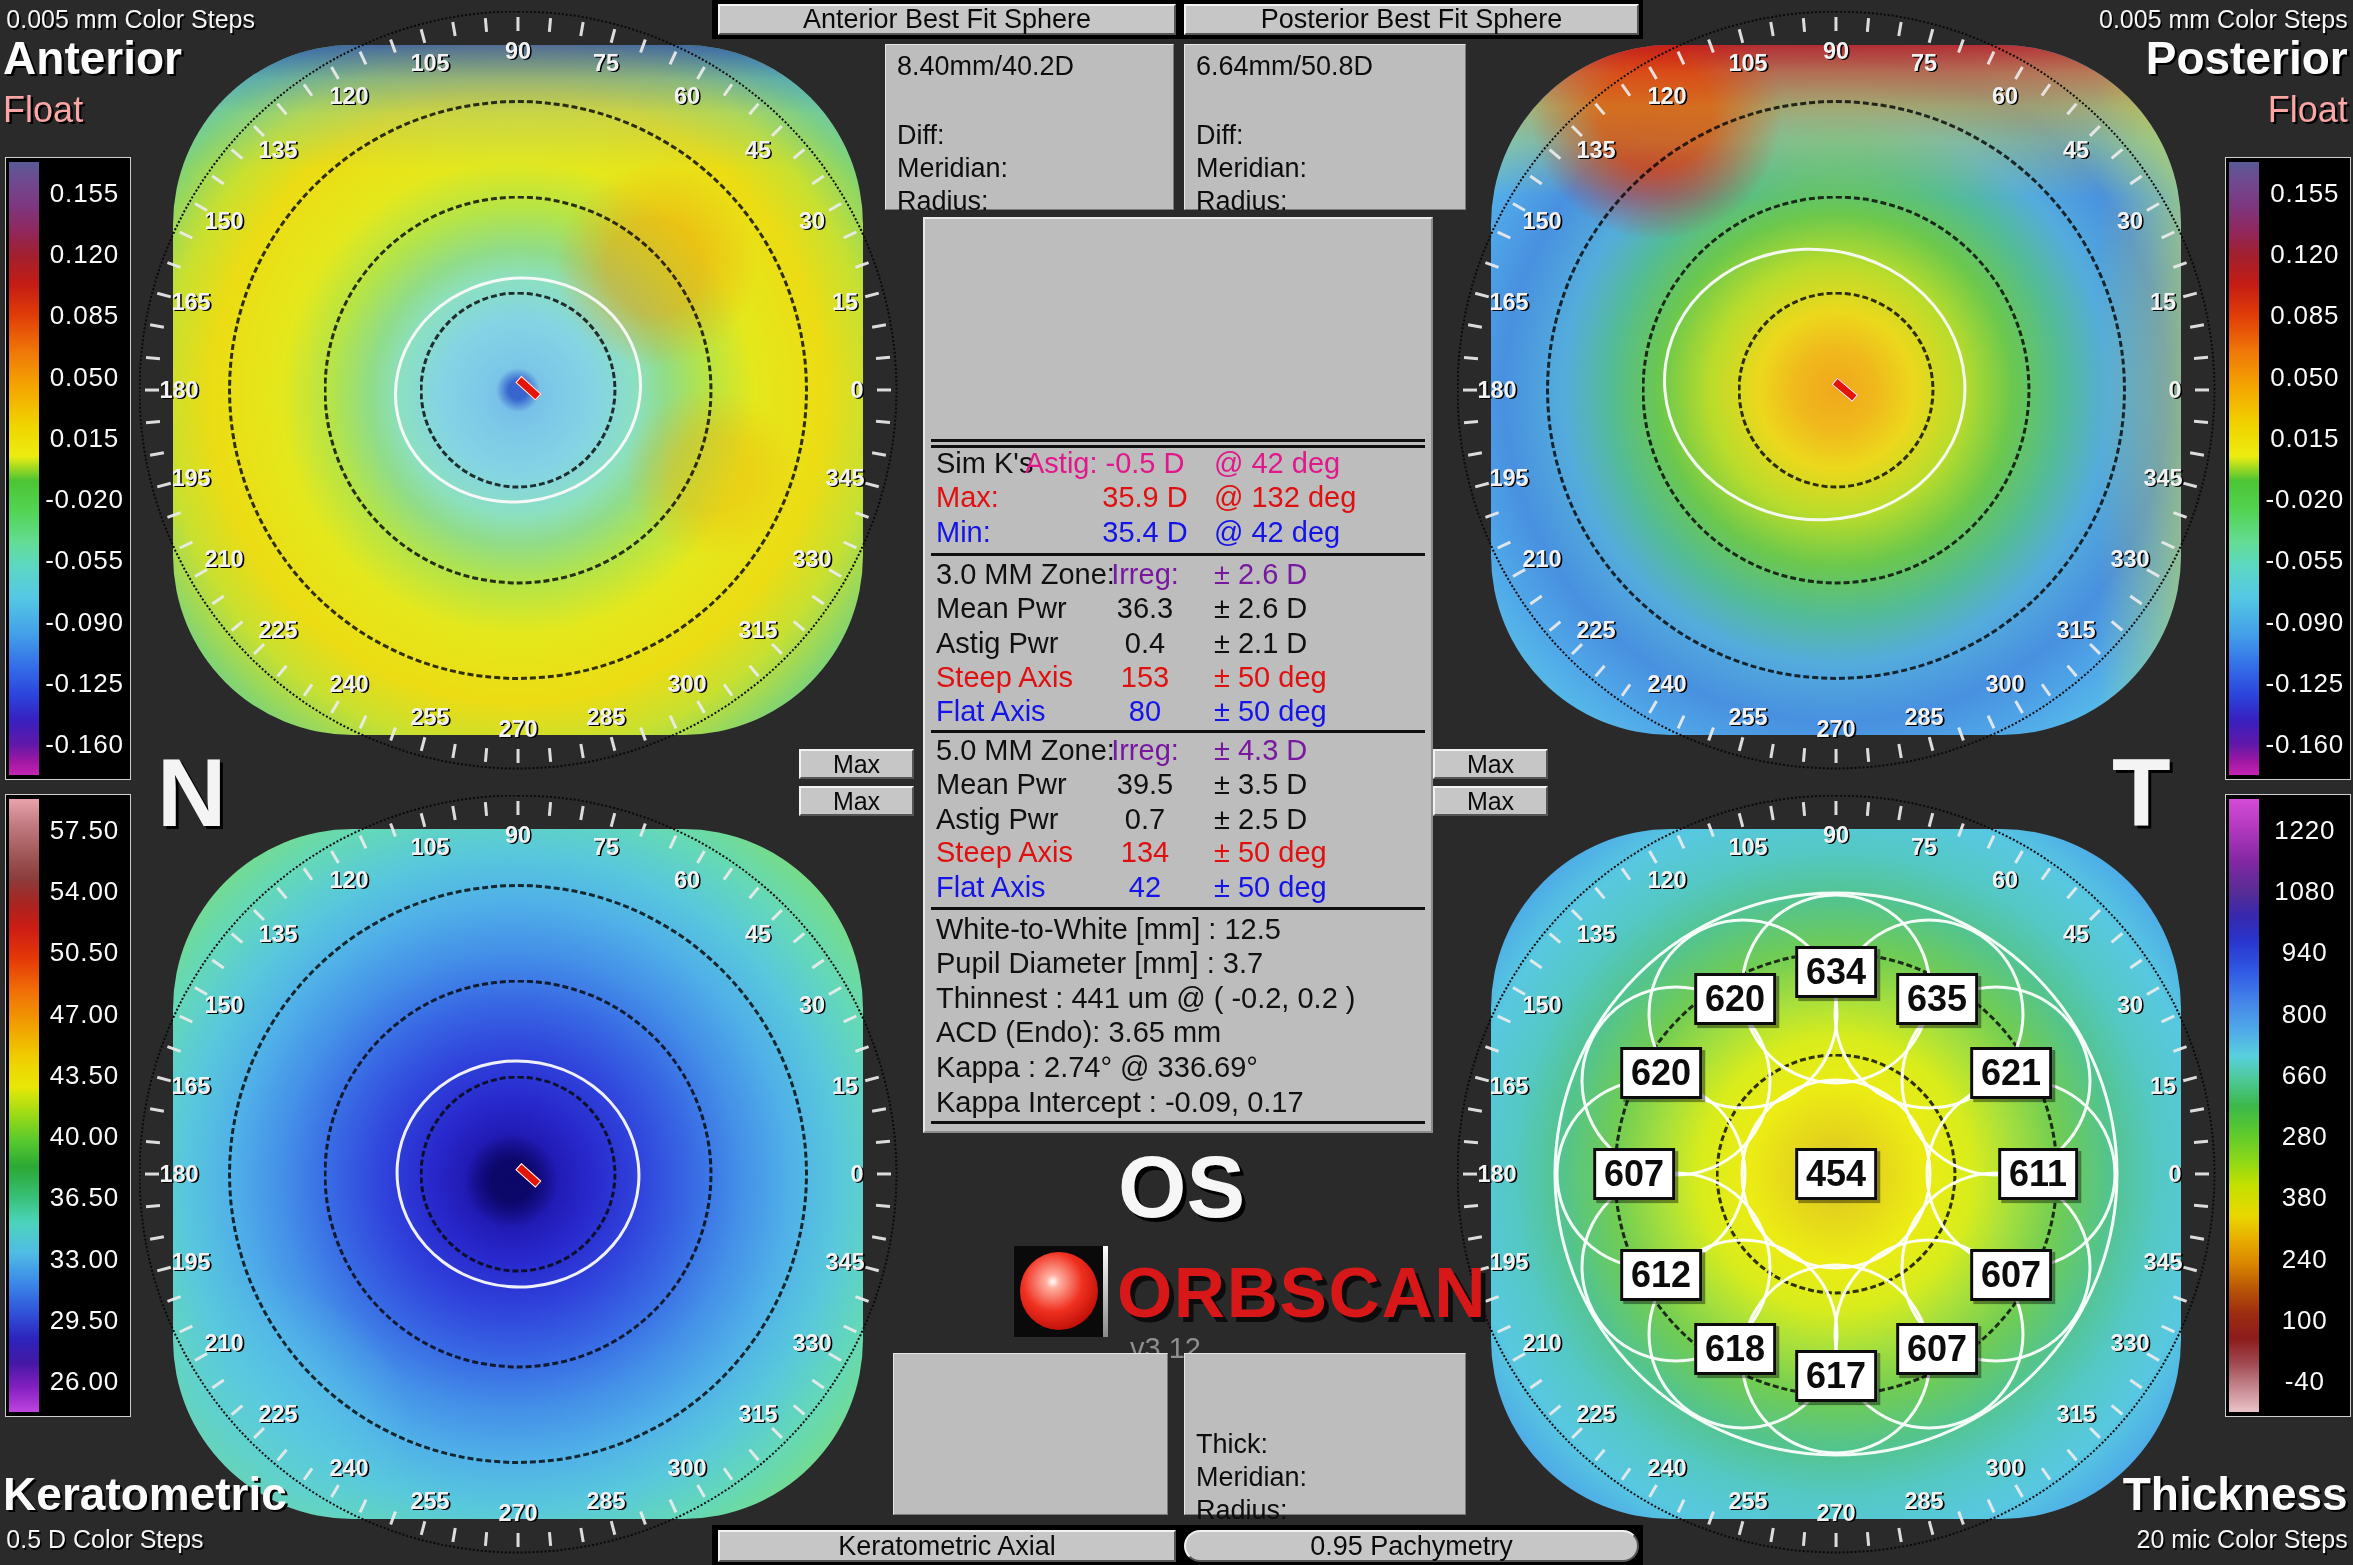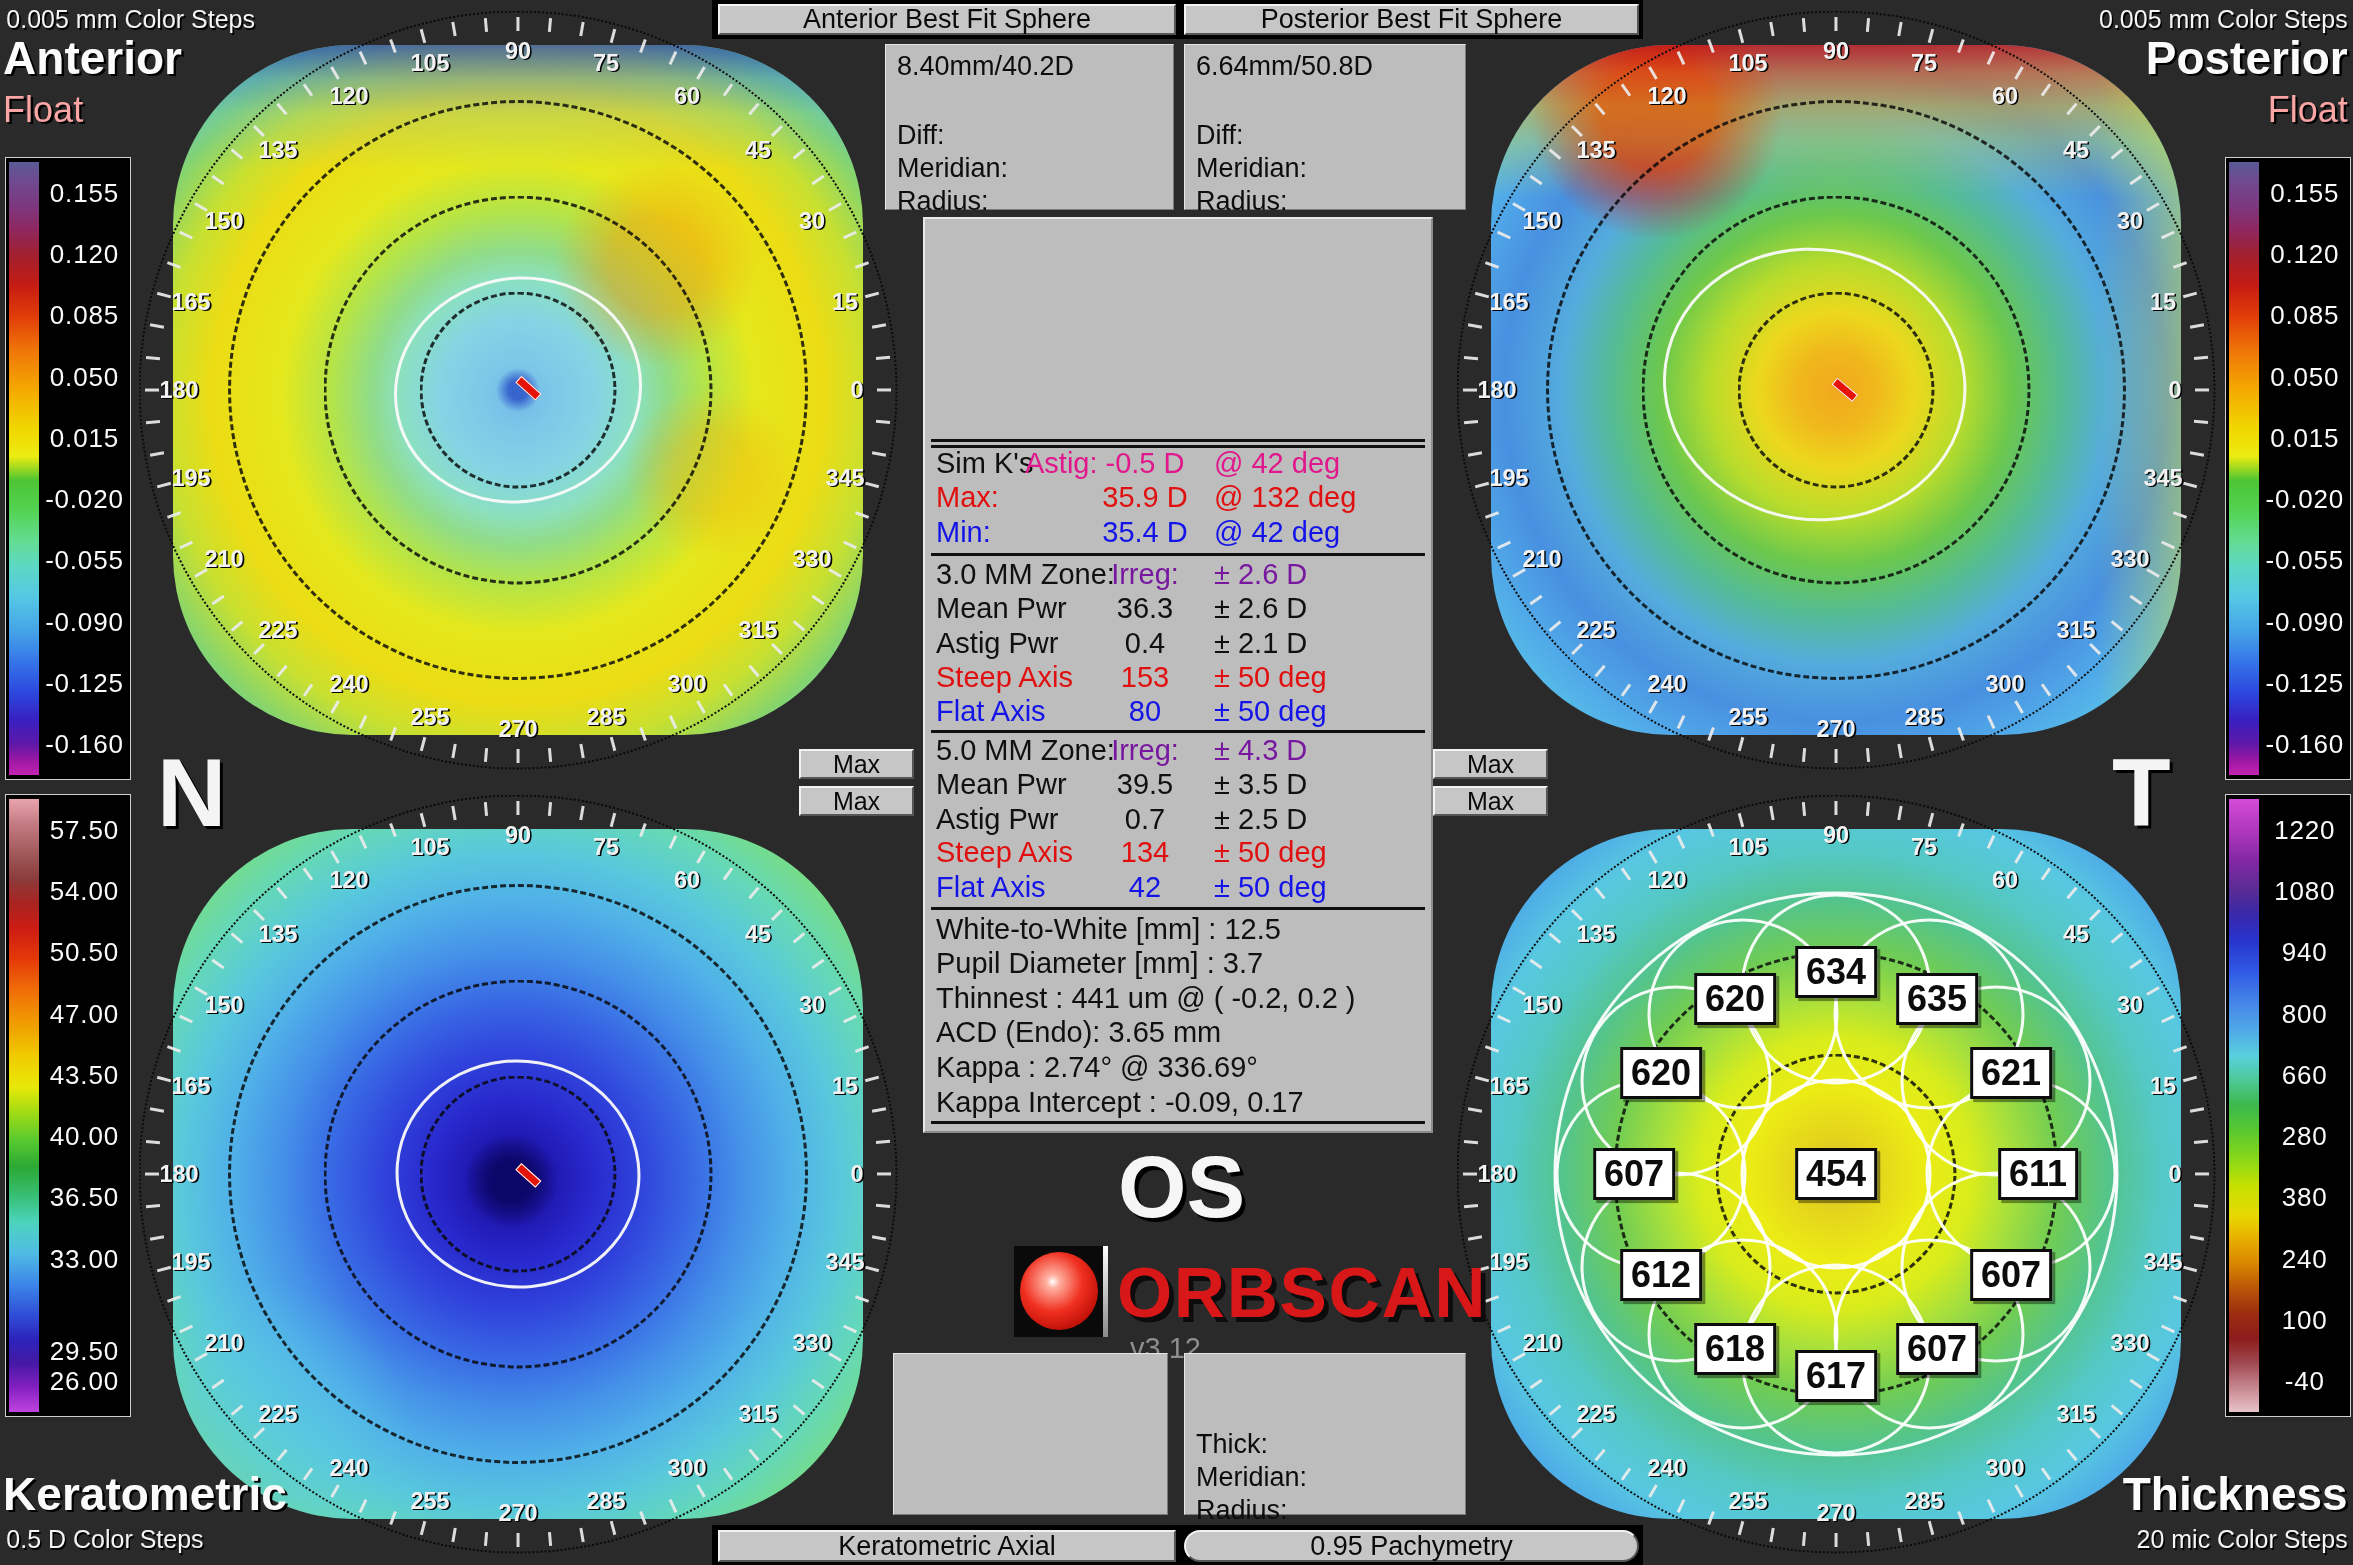--- a/index.html
+++ b/index.html
@@ -586,21 +586,21 @@
     <div class="scalebar" style="background: linear-gradient(rgb(232, 164, 172) 0%, rgb(196, 124, 132) 4%, rgb(160, 88, 88) 9%, rgb(140, 60, 60) 13%, rgb(168, 36, 32) 17%, rgb(204, 28, 20) 21%, rgb(228, 56, 8) 26%, rgb(240, 108, 8) 31%, rgb(240, 160, 0) 37%, rgb(240, 204, 0) 42%, rgb(232, 232, 8) 47%, rgb(164, 220, 20) 51%, rgb(84, 200, 48) 56%, rgb(44, 168, 52) 60%, rgb(56, 192, 120) 65%, rgb(76, 212, 188) 69%, rgb(80, 188, 228) 74%, rgb(60, 136, 232) 79%, rgb(48, 80, 216) 84%, rgb(44, 36, 188) 88%, rgb(68, 24, 164) 92%, rgb(132, 32, 192) 96%, rgb(192, 68, 224) 100%);"></div>
     <div class="scalelabels">
         <div class="scale-label" style="top: 5%;">57.50</div>
         <div class="scale-label" style="top: 15%;">54.00</div>
         <div class="scale-label" style="top: 25%;">50.50</div>
         <div class="scale-label" style="top: 35%;">47.00</div>
         <div class="scale-label" style="top: 45%;">43.50</div>
         <div class="scale-label" style="top: 55%;">40.00</div>
         <div class="scale-label" style="top: 65%;">36.50</div>
         <div class="scale-label" style="top: 75%;">33.00</div>
-        <div class="scale-label" style="top: 85%; margin-top: 31px;">29.50</div>
+        <div class="scale-label" style="top: 85%;">29.50</div>
         <div class="scale-label" style="top: 95%;">26.00</div>
       </div>
   </div>
   <div class="scalebox" style="left:2225px;top:157px;">
     <div class="scalebar" style="background: linear-gradient(rgb(90, 90, 150) 0%, rgb(111, 74, 144) 3%, rgb(124, 56, 128) 7%, rgb(143, 40, 96) 11%, rgb(160, 32, 48) 15%, rgb(196, 28, 20) 20%, rgb(224, 60, 8) 25%, rgb(240, 120, 8) 31%, rgb(244, 168, 0) 37%, rgb(240, 212, 0) 43%, rgb(236, 236, 16) 48%, rgb(76, 196, 52) 52%, rgb(84, 212, 84) 57%, rgb(100, 220, 148) 62%, rgb(92, 216, 196) 66%, rgb(84, 200, 228) 71%, rgb(68, 160, 232) 77%, rgb(52, 112, 232) 82%, rgb(44, 68, 220) 87%, rgb(56, 32, 192) 91%, rgb(96, 24, 168) 95%, rgb(164, 24, 164) 98%, rgb(196, 36, 180) 100%);"></div>
     <div class="scalelabels">
         <div class="scale-label" style="top: 5%;">0.155</div>
         <div class="scale-label" style="top: 15%;">0.120</div>
         <div class="scale-label" style="top: 25%;">0.085</div>
         <div class="scale-label" style="top: 35%;">0.050</div>

